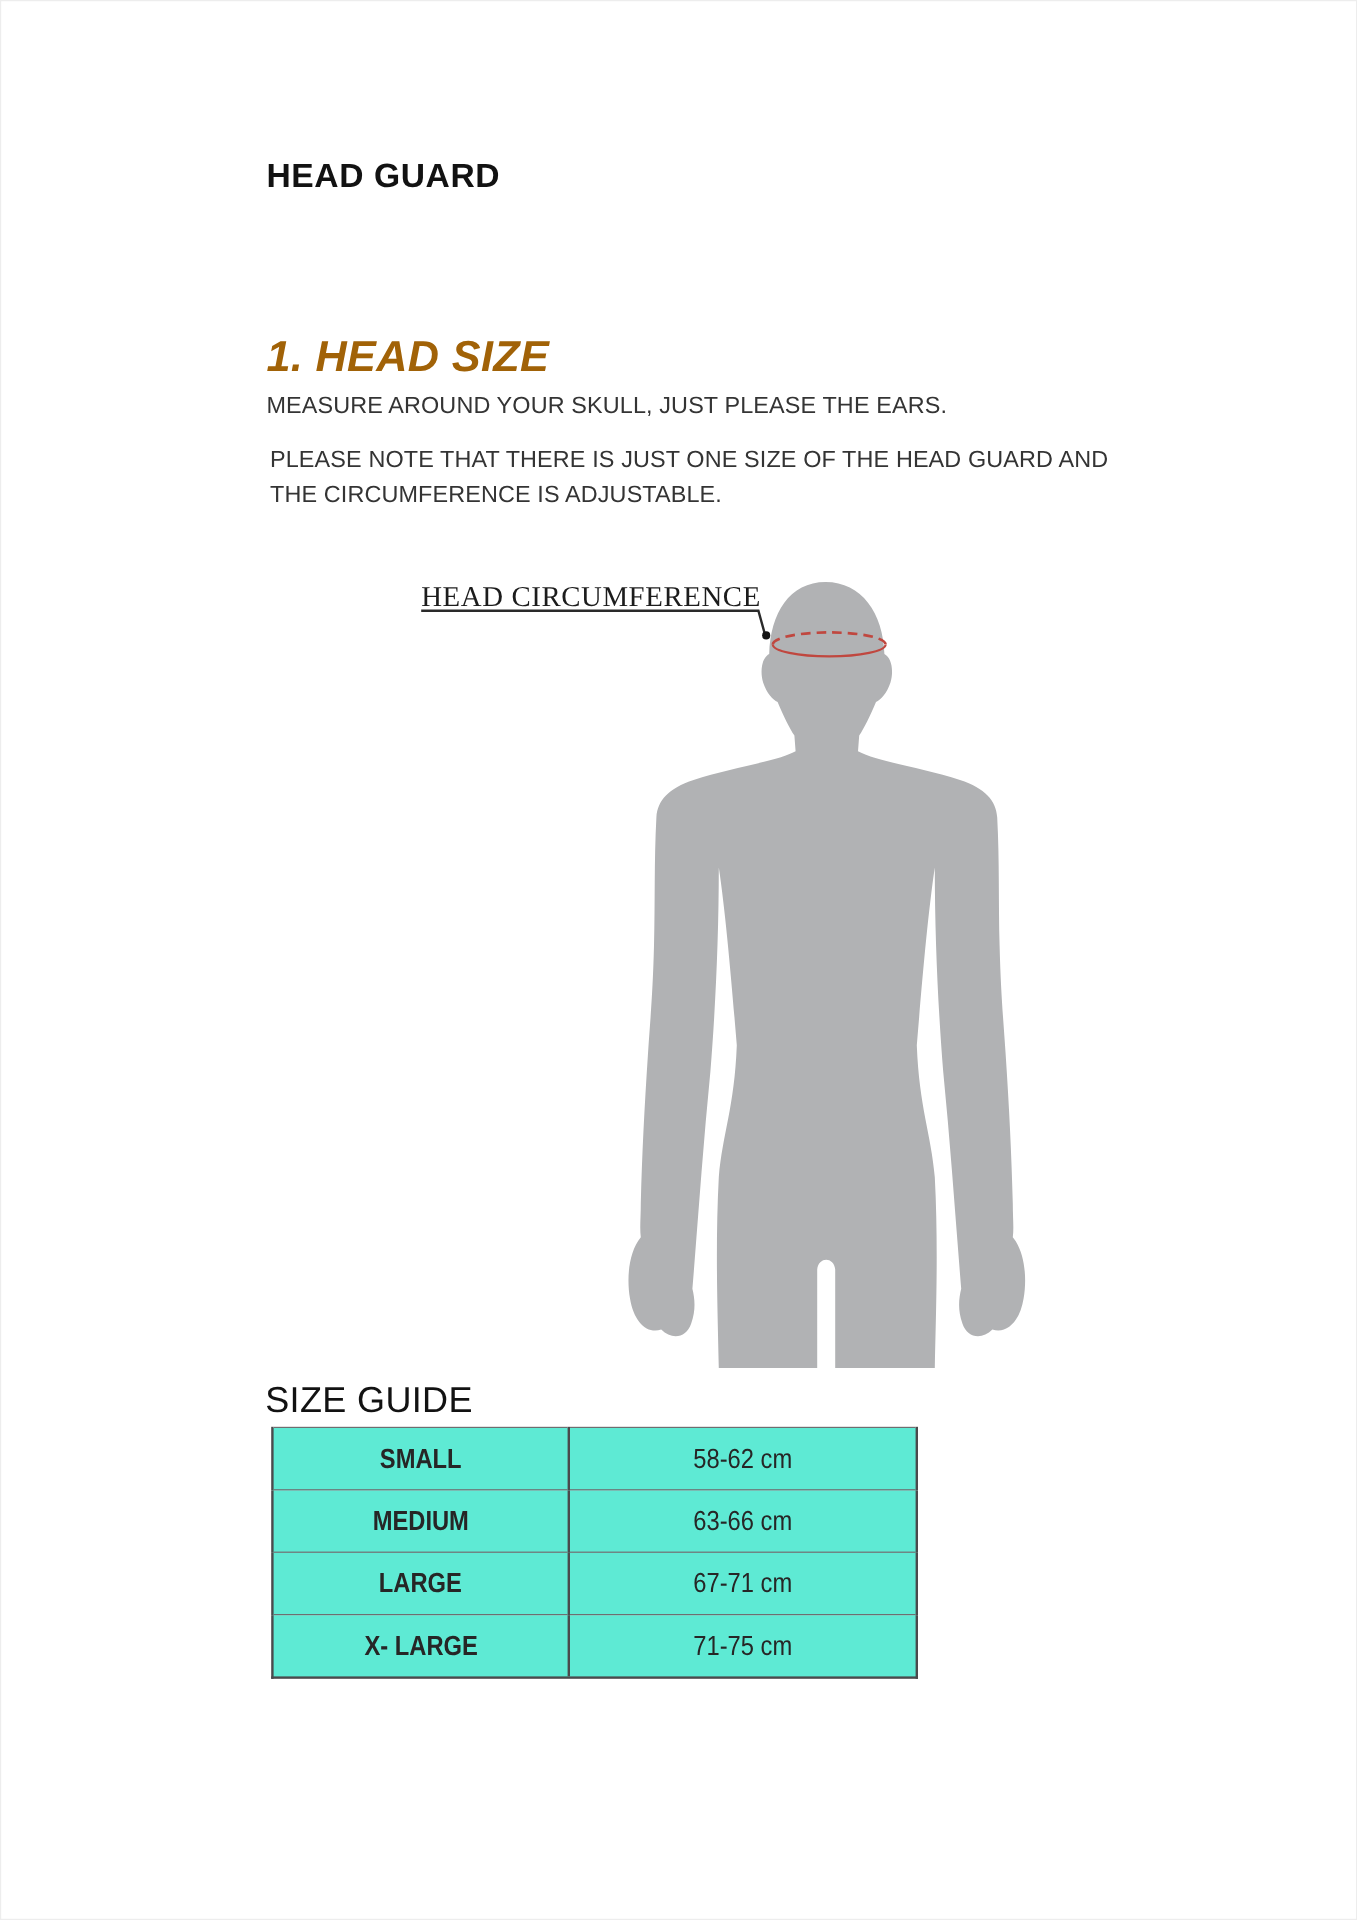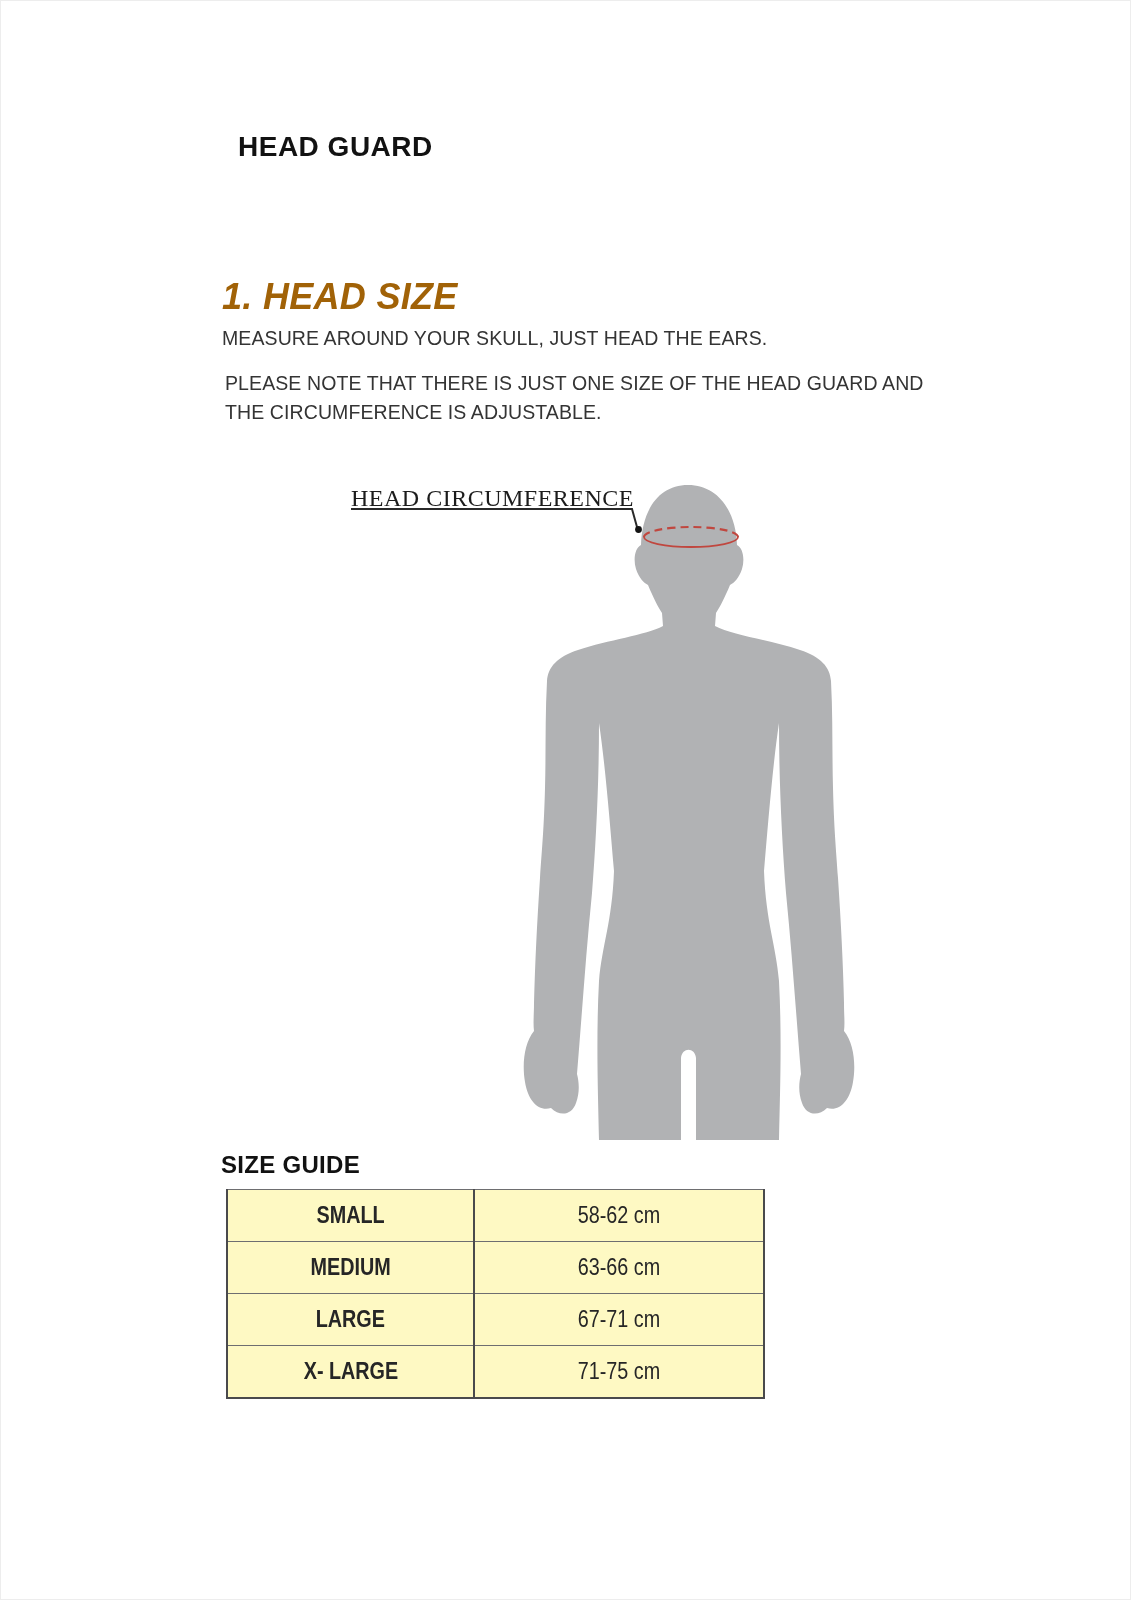--- a/index.html
+++ b/index.html
@@ -10,21 +10,20 @@
     overflow:hidden;
     font-family:"Liberation Sans", sans-serif;
     box-shadow: inset 0 0 0 1px #ededed;
   }
   .abs{position:absolute;}
 
   .kicker{
     left:222px;top:131px;
     font-size:28px;font-weight:700;letter-spacing:.5px;color:#121212;
     white-space:nowrap;
-    margin-left:16px;
   }
   .title{
     left:220px;top:170px;
     font-size:41px;font-weight:400;letter-spacing:.5px;color:#1a1a1a;
     white-space:nowrap;
   }
   .section-heading{
     left:222px;top:276px;
     font-size:36px;font-weight:700;letter-spacing:.3px;color:#a16207;
     white-space:nowrap;
@@ -44,55 +43,55 @@
   .callout-label{
     left:351px;top:485px;
     font-family:"Liberation Serif", serif;
     font-size:24px;font-weight:400;letter-spacing:.5px;color:#1c1c1c;
     white-space:nowrap;
   }
   .figure-svg{left:340px;top:480px;width:520px;height:680px;}
 
   .size-guide-heading{
     left:221px;top:1151px;
-    font-size:24px;font-weight:700;letter-spacing:.3px;color:#121212;
+    font-size:30px;font-weight:400;letter-spacing:.3px;color:#121212;
     white-space:nowrap;
   }
   table.size-table{
     position:absolute;left:226px;top:1189px;
     width:537px;border-collapse:collapse;table-layout:fixed;
   }
   table.size-table th, table.size-table td{
     border:1px solid #6e6e70;
     text-align:center;vertical-align:middle;
     padding:0;
   }
   table.size-table th{
     height:52px;
     background:#c6c7c9;
     border:2px solid #4a4a4c;
   }
-  table.size-table td{height:51px;background:#fef9c3;}
+  table.size-table td{height:51px;background:#5eead4;}
   table.size-table td.c1, table.size-table th.c1{border-left:2px solid #4a4a4c;}
   table.size-table td.c2, table.size-table th.c2{border-right:2px solid #4a4a4c;border-left:2px solid #4a4a4c;}
   table.size-table tr:last-child td{border-bottom:2px solid #4a4a4c;}
   .cond{display:inline-block;transform:scaleX(.86);transform-origin:center;white-space:nowrap;}
   .th-text{font-size:28px;font-weight:700;color:#262626;}
   .size-label{font-size:23px;font-weight:700;color:#262626;}
   .size-value{font-size:23px;font-weight:400;color:#262626;}
 </style>
 </head>
 <body>
 
 <div class="page">
 
   <div class="abs kicker">HEAD GUARD</div>
 
   <div class="abs section-heading">1. HEAD SIZE</div>
-  <div class="abs para1">MEASURE AROUND YOUR SKULL, JUST HEAD THE EARS.</div>
+  <div class="abs para1">MEASURE AROUND YOUR SKULL, JUST PLEASE THE EARS.</div>
   <div class="abs callout-label">HEAD CIRCUMFERENCE</div>
 
   <div class="abs para2">PLEASE NOTE THAT THERE IS JUST ONE SIZE OF THE HEAD GUARD AND
 THE CIRCUMFERENCE IS ADJUSTABLE.</div>
 
   <svg class="abs figure-svg" viewBox="0 0 520 680">
 
     <path d="M11,29 L292,29 L297,47" fill="none" stroke="#2a2a2a" stroke-width="2"></path>
     <circle cx="298.5" cy="49.5" r="3.4" fill="#141414"></circle>
 

